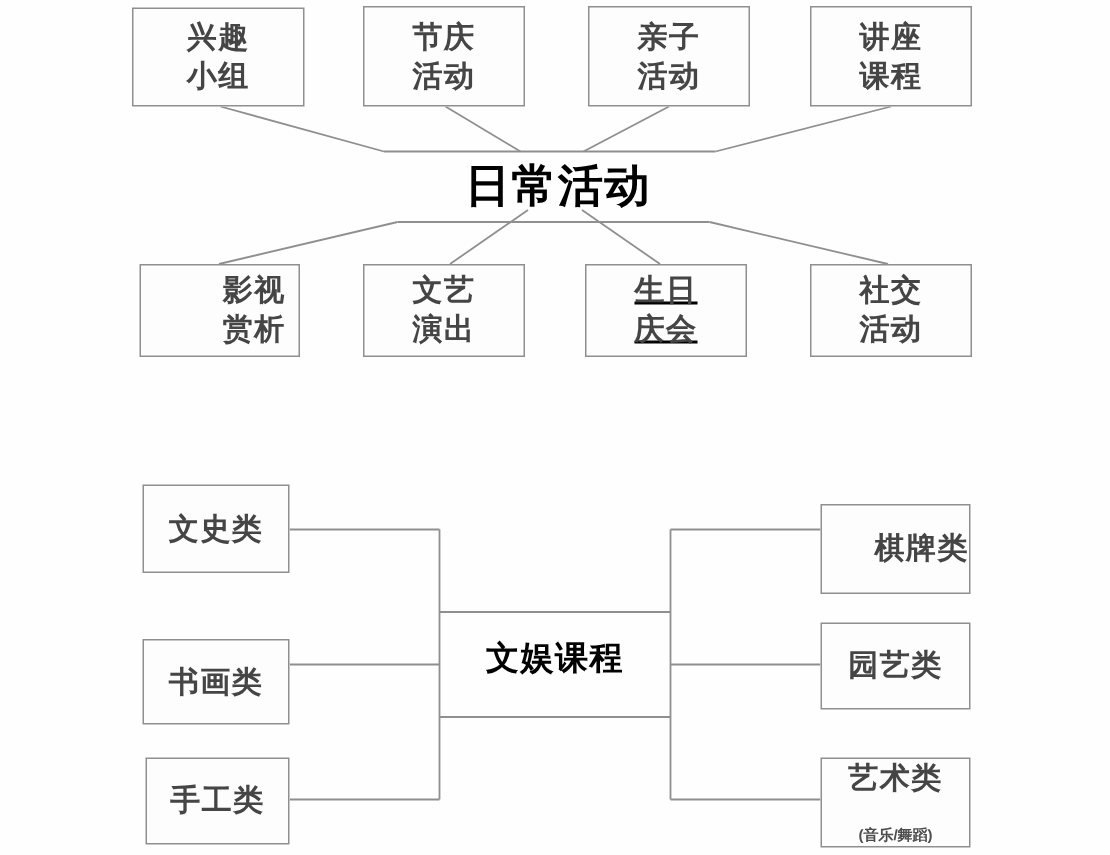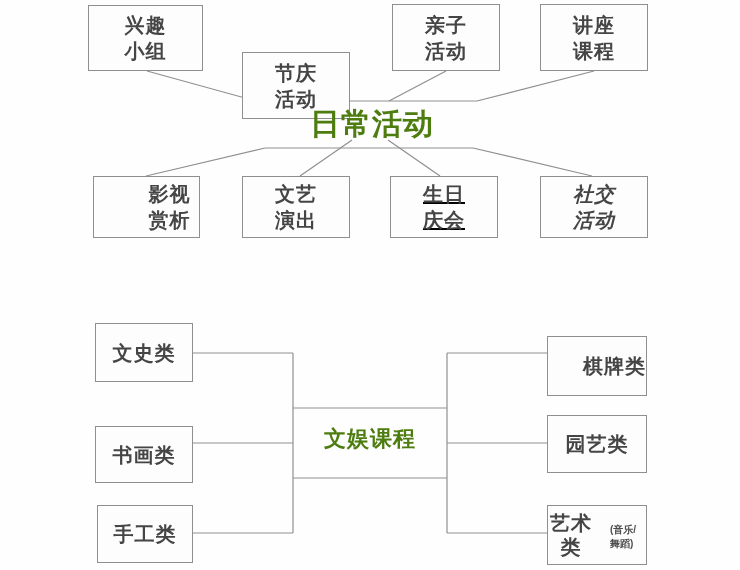--- a/index.html
+++ b/index.html
@@ -31,21 +31,21 @@
     display:block;
     font-size:10px;
     font-weight:600;
     color:#4d4d4d;
     letter-spacing:0;
     margin-top:3px;
   }
   .diagram-title{
     position:absolute;
     text-align:center;
-    color:#4d7c0f;
+    color:#000000;
     font-weight:600;
     letter-spacing:1px;
   }
   #title-daily{left:272px;top:104px;width:200px;font-size:30px;}
   #title-ent{left:270px;top:424px;width:200px;font-size:22px;}
 </style>
 </head>
 <body>
 
 <div id="canvas">
@@ -72,21 +72,21 @@
     <path d="M293,478 L447,478"></path>
     <path d="M447,353 L547,353"></path>
     <path d="M447,443 L547,443"></path>
     <path d="M447,533 L547,533"></path>
   </svg>
 
   <div class="node" style="left:88px;top:5px;width:115px;height:66px;">
     <span class="label">兴趣
 小组</span>
   </div>
-  <div class="node" style="left:242px;top:4px;width:108px;height:67px;margin-top:48px;">
+  <div class="node" style="left:242px;top:4px;width:108px;height:67px;">
     <span class="label">节庆
 活动</span>
   </div>
   <div class="node" style="left:392px;top:4px;width:108px;height:67px;">
     <span class="label">亲子
 活动</span>
   </div>
   <div class="node" style="left:540px;top:4px;width:108px;height:67px;">
     <span class="label">讲座
 课程</span>
@@ -99,21 +99,21 @@
 赏析</span>
   </div>
   <div class="node" style="left:242px;top:176px;width:108px;height:62px;">
     <span class="label">文艺
 演出</span>
   </div>
   <div class="node" style="left:390px;top:176px;width:108px;height:62px;text-decoration:underline;">
     <span class="label">生日
 庆会</span>
   </div>
-  <div class="node" style="left:540px;top:176px;width:108px;height:62px;font-style:italic;">
+  <div class="node" style="left:540px;top:176px;width:108px;height:62px;">
     <span class="label">社交
 活动</span>
   </div>
 
   <div class="node" style="left:95px;top:323px;width:98px;height:59px;justify-content:center;">
     <span class="label single">文史类</span>
   </div>
   <div class="node" style="left:95px;top:402px;width:98px;height:57px;margin-top:24px;">
     <span class="label single">书画类</span>
   </div>
@@ -122,18 +122,18 @@
   </div>
 
   <div class="diagram-title" id="title-ent">文娱课程</div>
 
   <div class="node" style="left:547px;top:336px;width:100px;height:60px;justify-content:flex-end;">
     <span class="label single">棋牌类</span>
   </div>
   <div class="node" style="left:547px;top:415px;width:100px;height:58px;">
     <span class="label single">园艺类</span>
   </div>
-  <div class="node" style="left:547px;top:505px;width:100px;height:60px;flex-direction:row;gap:16px;">
+  <div class="node" style="left:547px;top:505px;width:100px;height:60px;flex-direction:column;gap:16px;">
     <span class="label single">艺术类</span>
     <span class="sub">(音乐/舞蹈)</span>
   </div>
 
 </div>
 
 </body></html>

